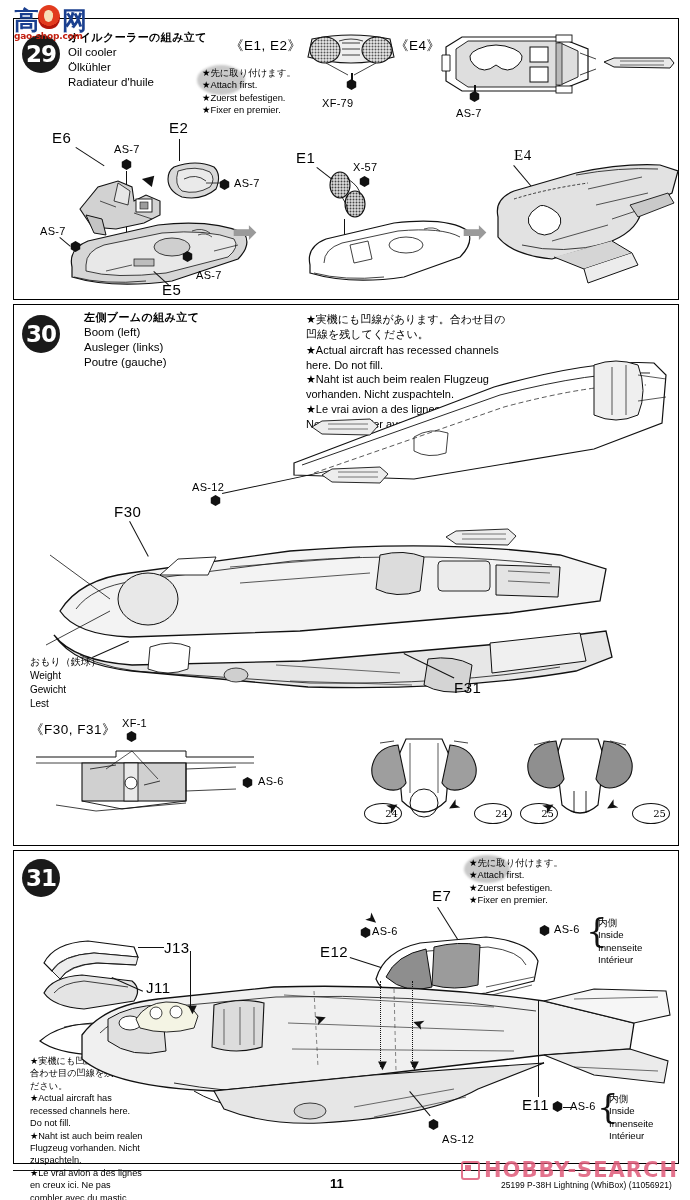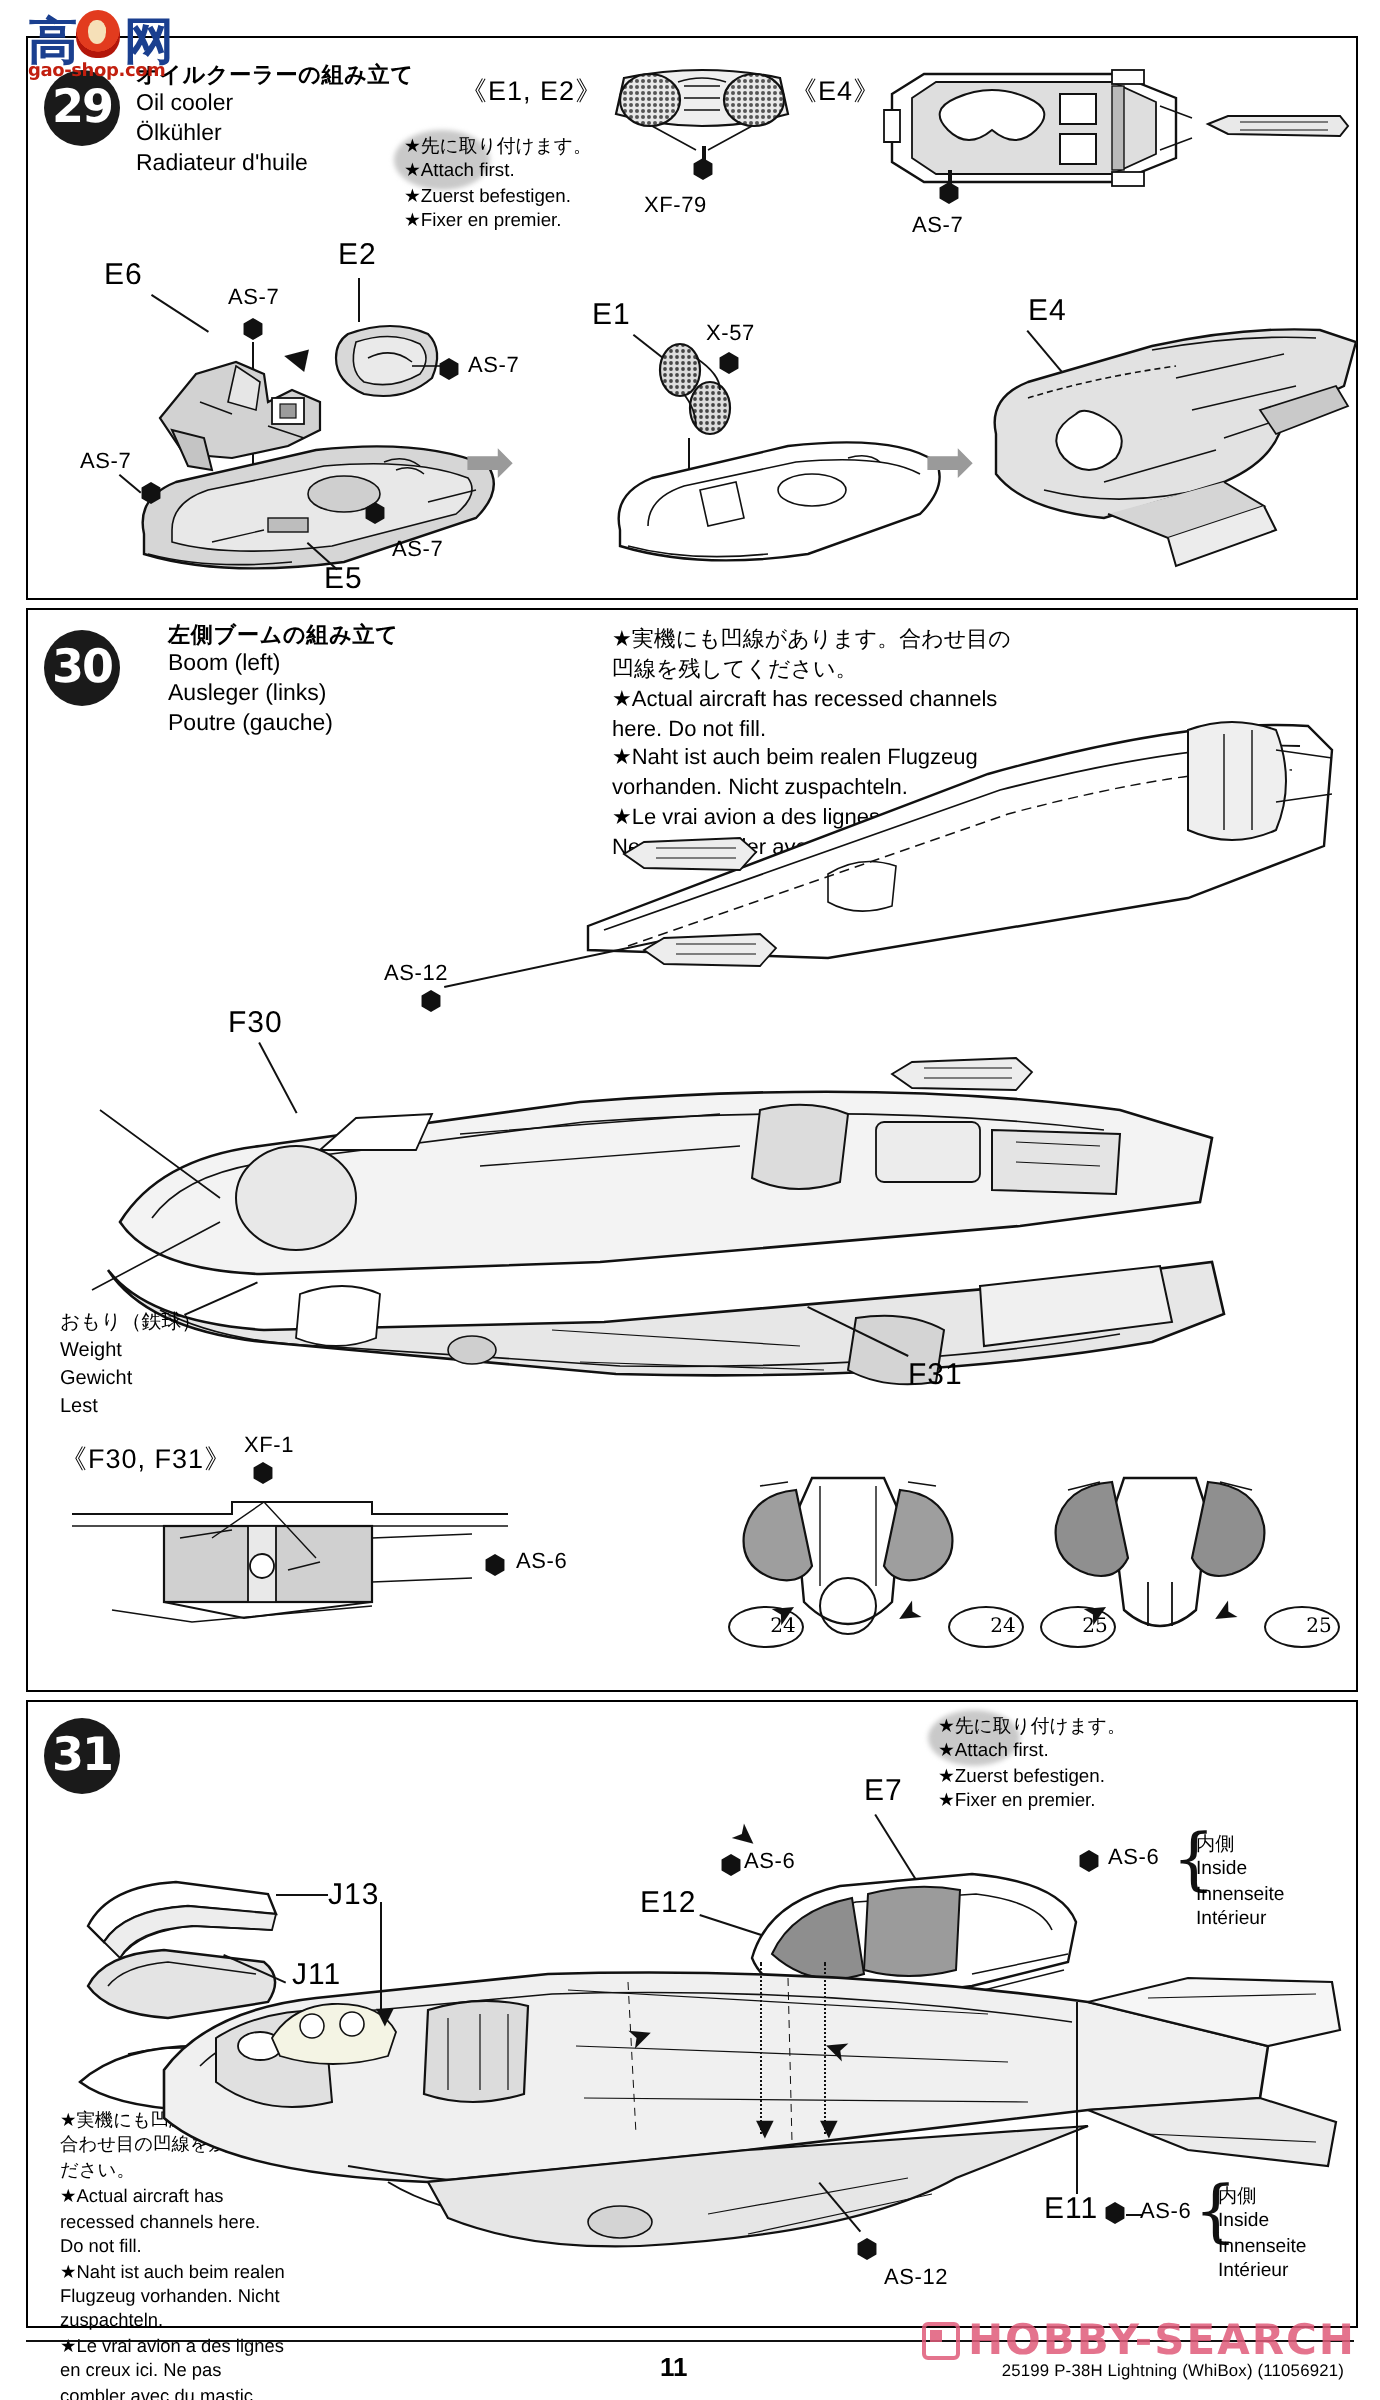--- a/index.html
+++ b/index.html
@@ -273,21 +273,21 @@
         <path d="M8 50 Q4 32 24 24 L92 8 Q146 2 166 16 Q172 28 158 42 L102 62 Q48 70 8 58 Z" fill="#fff" stroke="#111" stroke-width="1.2"></path>
         <path d="M22 48 Q22 34 40 28 L96 16 Q140 12 158 22" fill="none" stroke="#111" stroke-width=".8"></path>
         <ellipse cx="104" cy="30" rx="17" ry="8" fill="none" stroke="#111" stroke-width=".8"></ellipse>
         <path d="M48 30 L66 26 L70 44 L52 48 Z" fill="none" stroke="#111" stroke-width=".8"></path>
         <path d="M122 14 q10 -3 16 2" stroke="#111" stroke-width=".7" fill="none"></path>
         <path d="M12 58 Q42 66 82 62" stroke="#111" stroke-width=".8" fill="none"></path>
       </svg>
     </div>
     <div class="bigarrow" style="left:448px;top:198px;">➡</div>
 
-    <div class="partname" style="left:500px;top:128px;">E4</div>
+    <div class="partname" style="left:500px;top:128px;font-family:Liberation Serif, serif;">E4</div>
     <div class="diag" style="left:500px;top:146px;width:30px;transform:rotate(50deg);"></div>
     <div class="art" style="left:478px;top:140px;">
       <svg width="190" height="130" viewBox="0 0 190 130">
         <path d="M6 58 Q2 40 22 32 L84 14 Q130 4 168 6 L186 12 L180 34 L150 48 Q148 70 120 82 L60 100 Q20 96 6 78 Z" fill="#e2e2e2" stroke="#111" stroke-width="1.2"></path>
         <path d="M84 16 Q128 8 166 10" fill="none" stroke="#111" stroke-width=".8"></path>
         <path d="M22 40 Q54 30 96 24" fill="none" stroke="#111" stroke-width=".8" stroke-dasharray="3 2"></path>
         <path d="M46 48 q-16 10 -6 22 q12 12 26 0 q8 -12 -6 -20 q-10 -6 -14 -2 Z" fill="#fff" stroke="#111" stroke-width="1"></path>
         <path d="M96 30 L150 18 M104 46 L156 34" stroke="#111" stroke-width=".7"></path>
         <path d="M120 60 L150 50 M60 82 L116 66" stroke="#111" stroke-width=".7"></path>
         <path d="M30 86 Q70 96 116 84" fill="none" stroke="#111" stroke-width=".8"></path>

